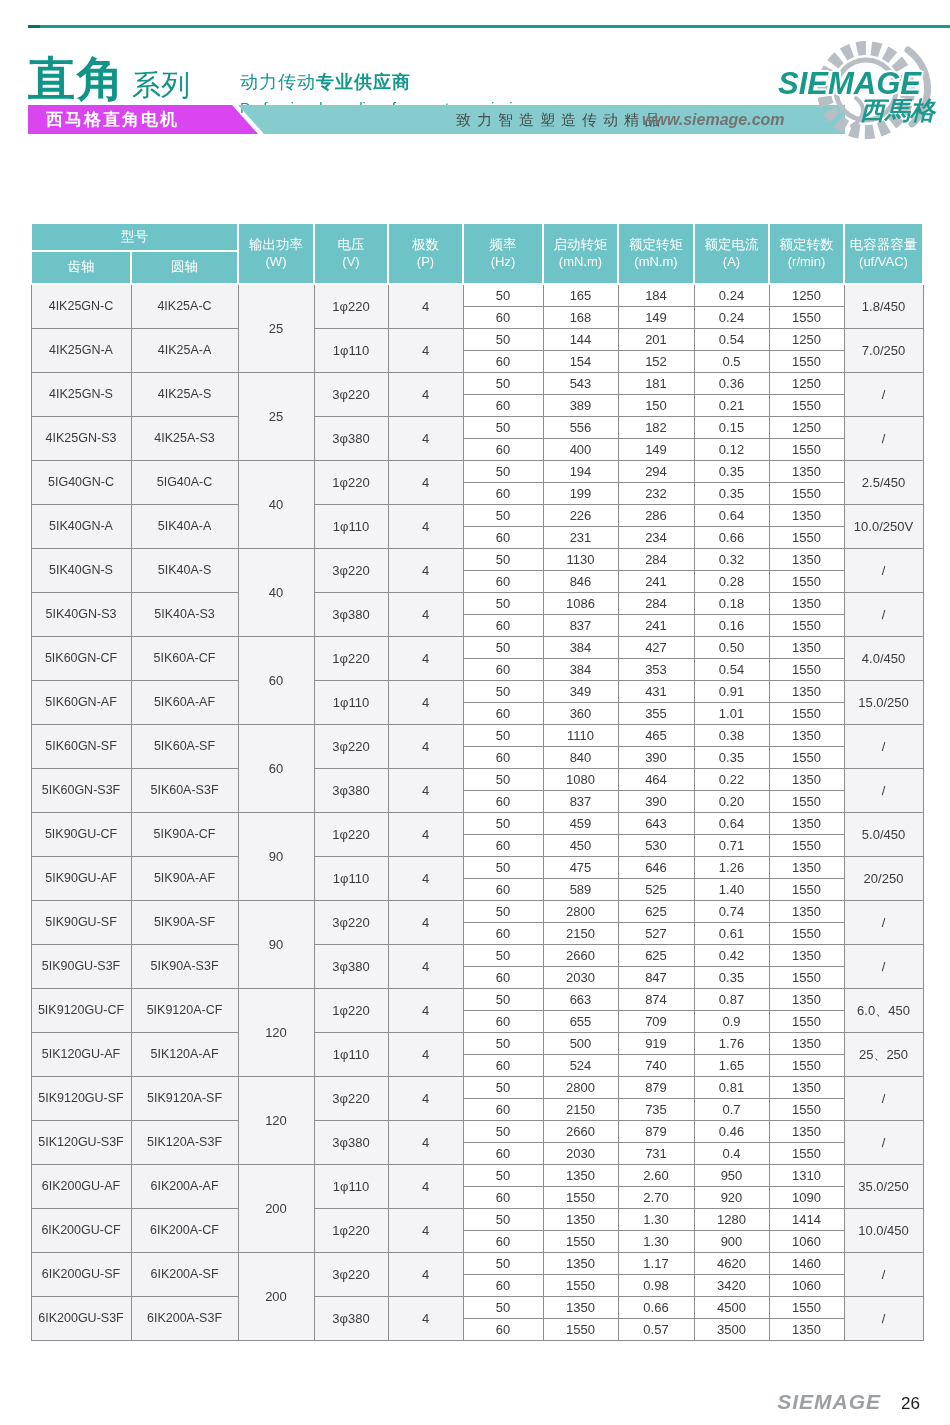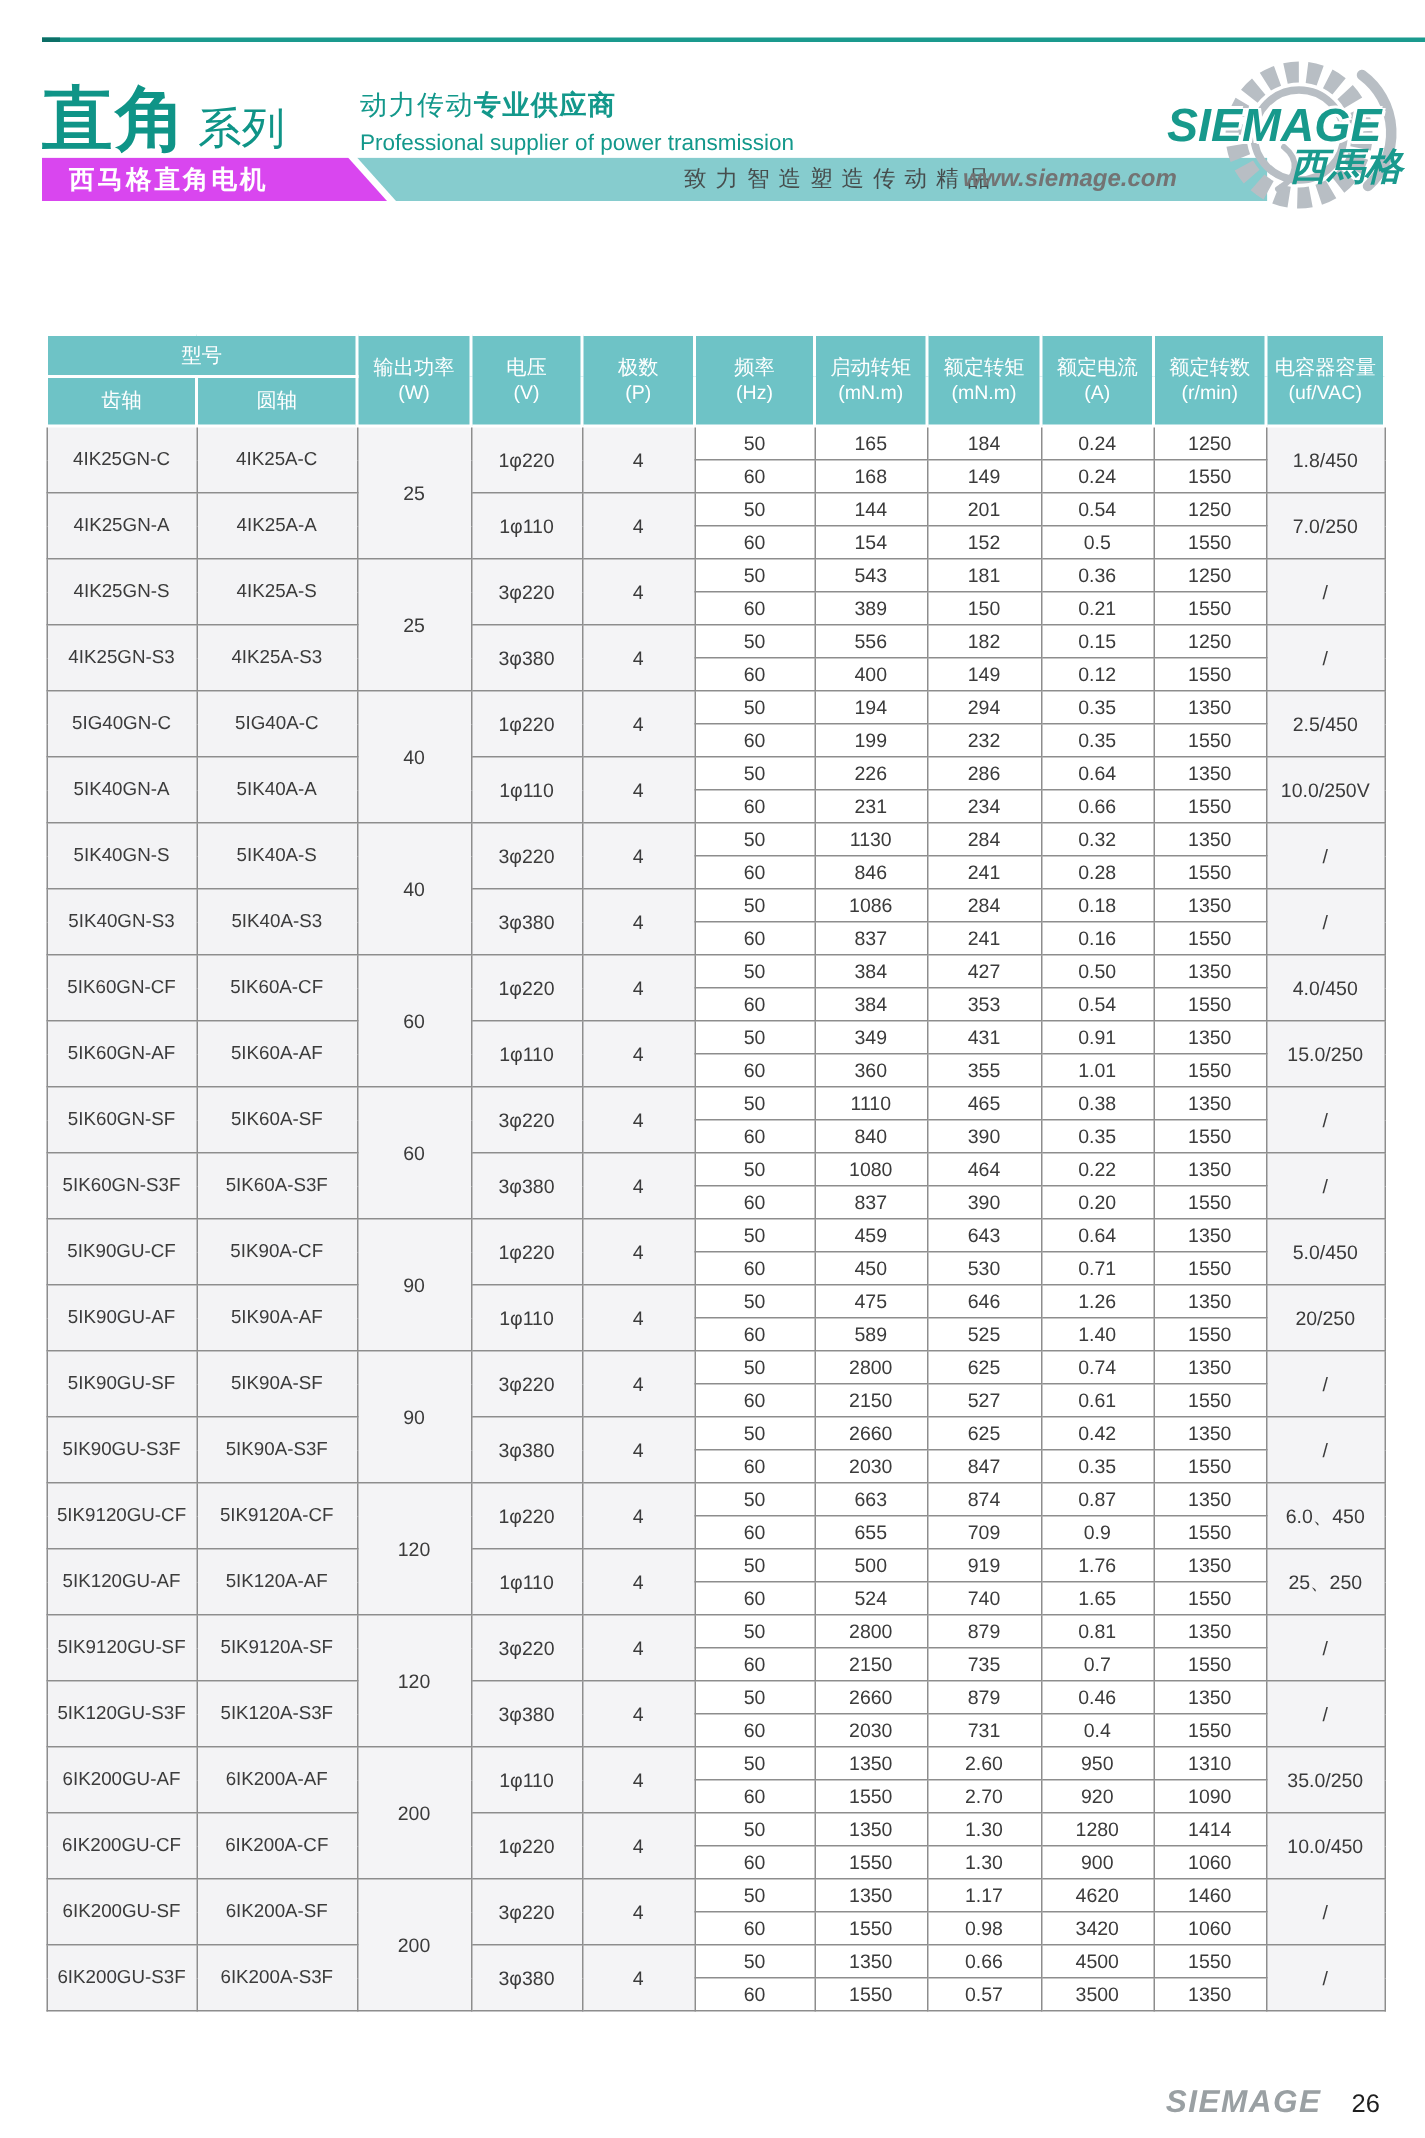--- a/index.html
+++ b/index.html
@@ -10,21 +10,21 @@
   .topline{position:absolute;left:28px;right:0;top:25px;height:3px;background:#1a9a8e;}
   .topline .cap{position:absolute;left:0;top:0;width:12px;height:3px;background:#0c6e66;}
 
   
   .series{position:absolute;left:28px;top:48px;color:#0f9487;white-space:nowrap;}
   .series-main{font-size:47px;font-weight:bold;letter-spacing:2px;}
   .series-suffix{font-size:29px;margin-left:6px;}
 
   
   .slogan{position:absolute;left:240px;top:58px;color:#13988b;}
-  .slogan-cn{font-size:18px;letter-spacing:1px;}
+  .slogan-cn{font-size:18px;letter-spacing:1px;margin-top:12px;}
   .slogan-cn .bold{font-weight:bold;}
   .slogan-en{font-size:15px;margin-top:5px;}
 
   
   .band-dark{position:absolute;left:28px;top:105px;width:232px;height:29px;background:#d946ef;
              clip-path:polygon(0 0,204px 0,230px 100%,0 100%);
              color:#fff;font-weight:bold;font-size:17px;line-height:29px;
              padding-left:18px;box-sizing:border-box;letter-spacing:2px;}
   .band-light{position:absolute;left:238px;top:105px;width:607px;height:29px;background:#86ccce;
               clip-path:polygon(0 0,100% 0,100% 100%,26px 100%);}

